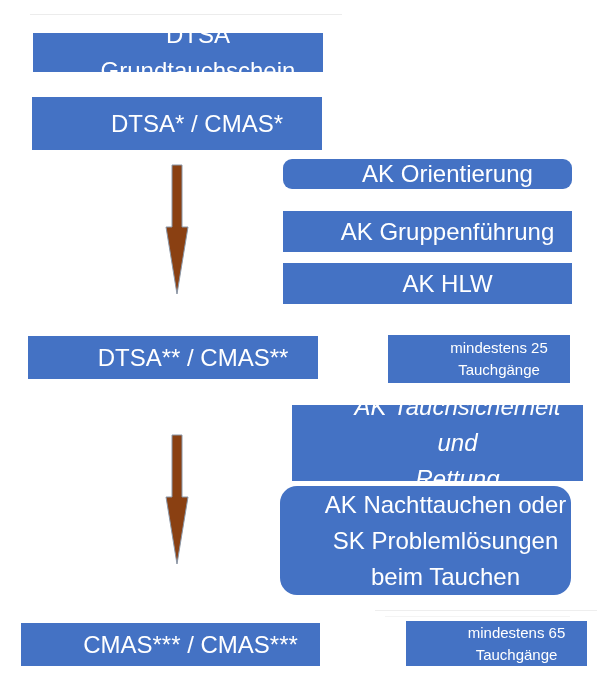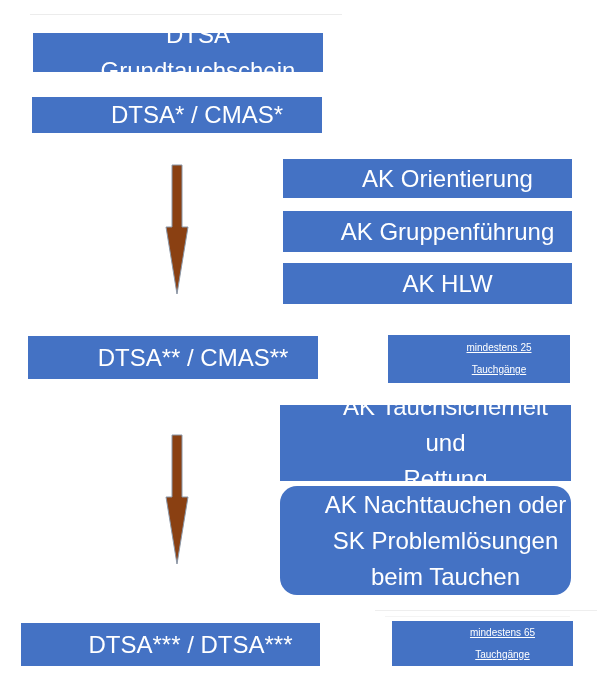--- a/index.html
+++ b/index.html
@@ -16,38 +16,38 @@
     color:#ffffff;
     display:flex;
     align-items:center;
     justify-content:center;
     text-align:center;
     white-space:pre-line;
     box-sizing:border-box;
     padding-left:40px;
   }
   .box.big{ font-size:24px; line-height:36px; }
-  .box.small{ font-size:10px; line-height:22px;text-decoration:underline; }
+  .box.small{ font-size:15px; line-height:22px; }
 
   
   .b-grund{ left:33px;  top:33px;  width:290px; height:39px; }
-  .b-dtsa1{ left:32px;  top:97px;  width:290px; height:36px; }
+  .b-dtsa1{ left:32px;  top:97px;  width:290px; height:53px; }
   .b-dtsa2{ left:28px;  top:336px; width:290px; height:43px; }
   .b-dtsa3{ left:21px;  top:623px; width:299px; height:43px; }
 
   
-  .b-orient{ left:283px; top:159px; width:289px; height:39px; }
+  .b-orient{ left:283px; top:159px; width:289px; height:30px;border-radius:9px; }
   .b-gruppe{ left:283px; top:211px; width:289px; height:41px; }
   .b-hlw{    left:283px; top:263px; width:289px; height:41px; }
-  .b-sicher{ left:280px; top:405px; width:291px; height:76px; }
+  .b-sicher{ left:292px; top:405px; width:291px; height:76px;font-style:italic; }
   .b-nacht{  left:280px; top:486px; width:291px; height:109px;border-radius:17px; }
 
   
   .b-min25{ left:388px; top:335px; width:182px; height:48px; }
-  .b-min65{ left:392px; top:621px; width:181px; height:45px; }
+  .b-min65{ left:406px; top:621px; width:181px; height:45px; }
 
   .arrow{ position:absolute; width:34px; height:132px; }
   .arrow-1{ left:160px; top:164px; }
   .arrow-2{ left:160px; top:434px; }
 
   .artifact{ position:absolute; height:1px; background:#ececec; }
   .art-top{ left:30px;  top:14px;  width:312px; }
   .art-b1{  left:375px; top:610px; width:222px; background:#eeeeee; }
   .art-b2{  left:385px; top:616px; width:185px; background:#f4f4f4; }
 </style>
@@ -84,18 +84,18 @@
     <polygon points="12,1 22,1 22,63 28,63 17,130 6,63 12,63" fill="#8A4012" stroke="#8a97a8" stroke-width="1" stroke-linejoin="miter"></polygon>
   </svg>
 
   <div class="box big b-nacht">AK Nachttauchen oder
 SK Problemlösungen
 beim Tauchen</div>
 
   <div class="artifact art-b1"></div>
   <div class="artifact art-b2"></div>
 
-  <div class="box big b-dtsa3">DTSA*** / DTSA***</div>
+  <div class="box big b-dtsa3">CMAS*** / CMAS***</div>
 
   <div class="box small b-min65">mindestens 65
 Tauchgänge</div>
 
 </div>
 
 </body></html>

